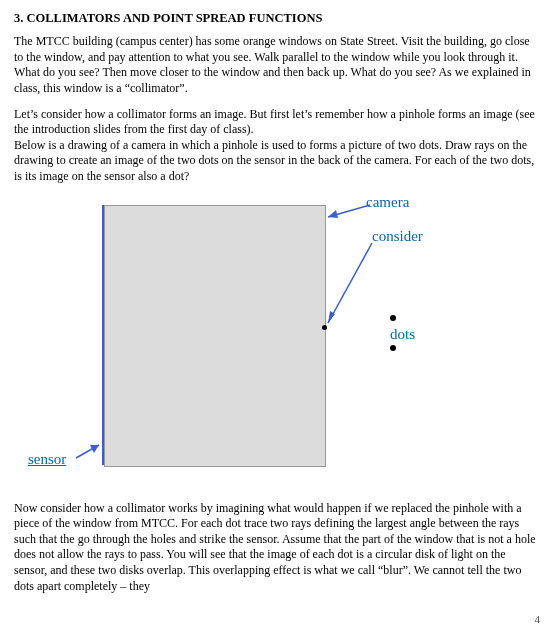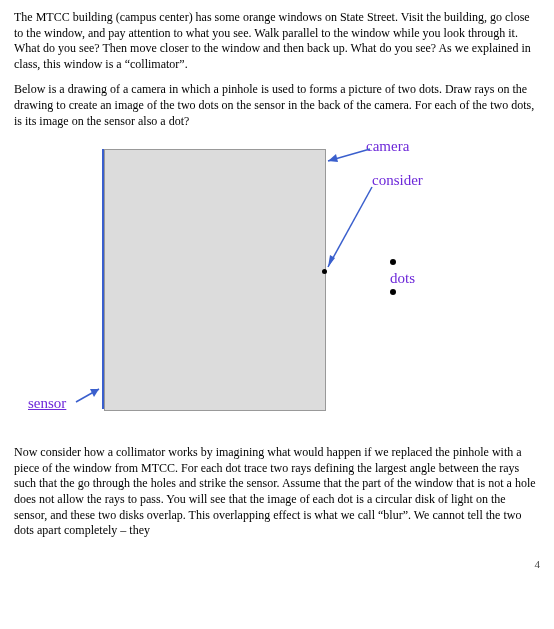--- a/index.html
+++ b/index.html
@@ -74,21 +74,21 @@
     left: 376px;
     top: 150px;
     width: 6px;
     height: 6px;
     background: #000;
     border-radius: 50%;
   }
   .label {
     position: absolute;
     font-size: 15px;
-    color: #6d28d9;
+    color: #0369a1;
     text-align: right;
   }
   .label-camera { left: 352px; top: -2px; }
   .label-pinhole { left: 358px; top: 32px; }
   .label-dots { left: 376px; top: 130px; }
   .label-sensor { left: 14px; top: 255px; font-size:15px;text-decoration:underline; }
   svg.arrows {
     position: absolute;
     left: 0;
     top: 0;
@@ -103,23 +103,25 @@
     font-size: 11px;
     color: #444;
     margin-top: 18px;
   }
 </style>
 </head>
 <body>
 
 <div class="page">
 
+  <div class="heading">3. COLLIMATORS AND POINT SPREAD FUNCTIONS</div>
 
   <div class="para">The MTCC building (campus center) has some orange windows on State Street.  Visit the building, go close to the window, and pay attention to what you see.  Walk parallel to the window while you look through it.  What do you see?  Then move closer to the window and then back up.  What do you see?  As we explained in class, this window is a “collimator”.</div>
 
+  <div class="para" style="margin-bottom:0;">Let’s consider how a collimator forms an image.  But first let’s remember how a pinhole forms an image (see the introduction slides from the first day of class).</div>
   <div class="para">Below is a drawing of a camera in which a pinhole is used to forms a picture of two dots.  Draw rays on the drawing to create an image of the two dots on the sensor in the back of the camera.  For each of the two dots, is its image on the sensor also a dot?</div>
 
   <div class="diagram-wrap">
     <div class="camera-box"></div>
     <div class="sensor-line"></div>
     <div class="pinhole-dot"></div>
     <div class="dot1"></div>
     <div class="dot2"></div>
 
     <div class="label label-camera">camera</div>

